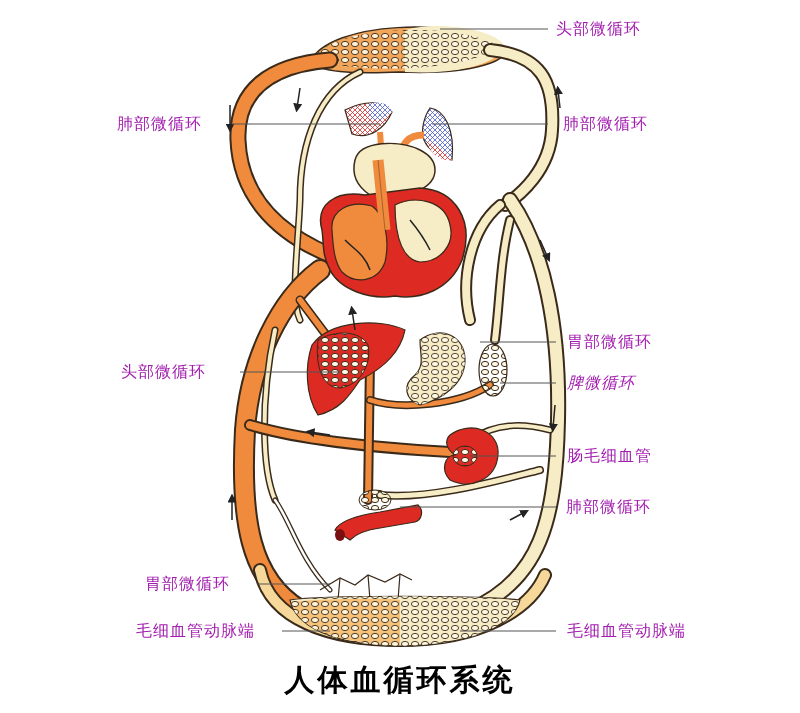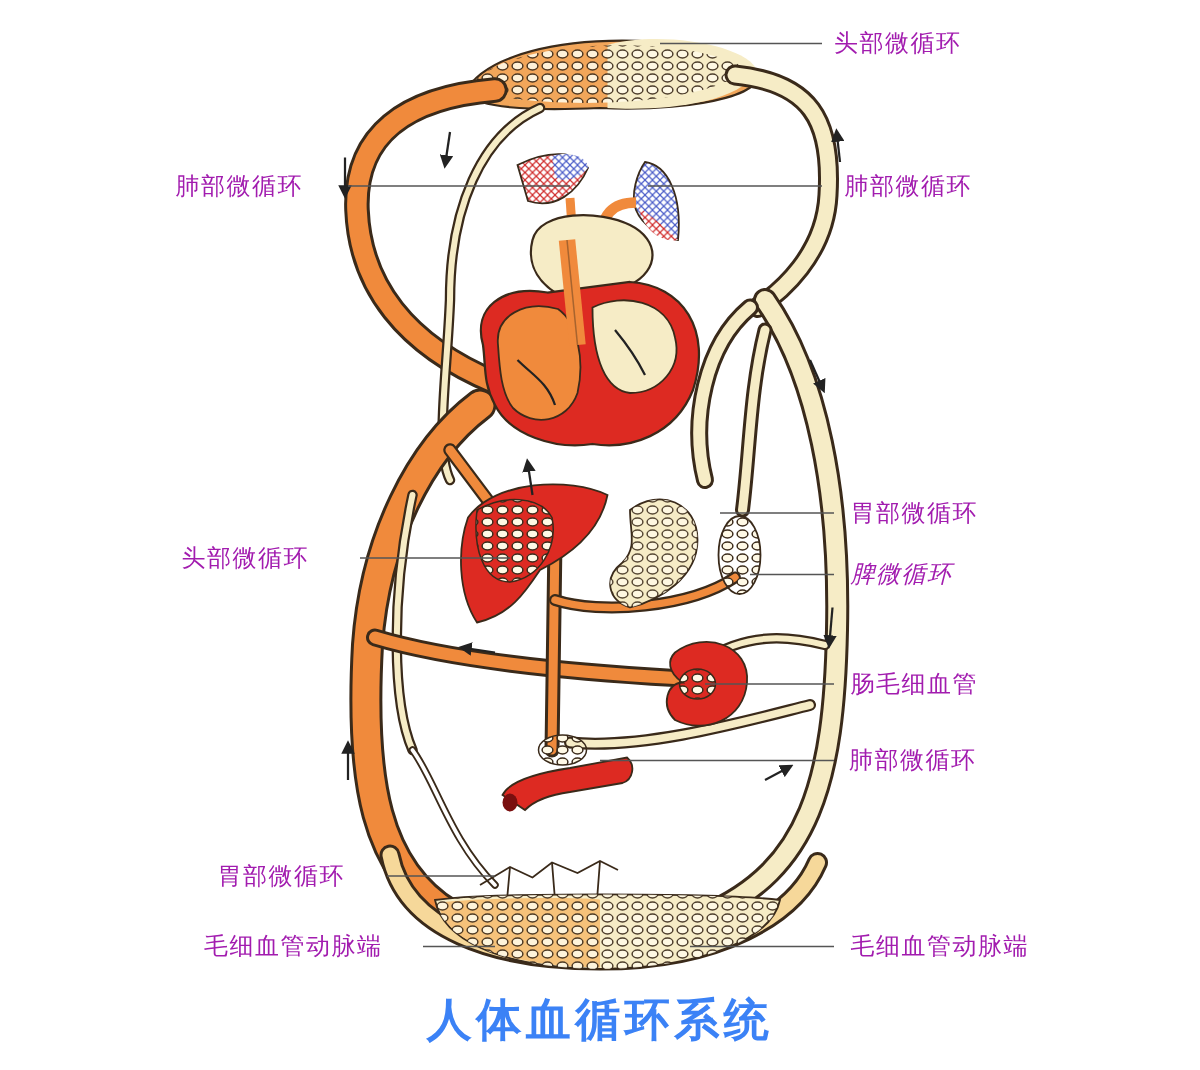--- a/index.html
+++ b/index.html
@@ -1,21 +1,21 @@
 <!DOCTYPE html>
 <html><head>
 <meta charset="utf-8">
 <style>
   html, body { margin:0; padding:0; background:#ffffff; }
   body { width:800px; height:713px; position:relative; overflow:hidden;
          font-family:"DejaVu Sans", "Liberation Sans", sans-serif; }
   #diagram { position:absolute; left:0; top:0; width:800px; height:713px; }
   .label { position:absolute; font-size:16px; color:#a21caf; white-space:nowrap; letter-spacing:1px; line-height:20px; }
   .title { position:absolute; left:0; width:800px; top:660px; text-align:center;
-           font-size:30px; font-weight:bold; color:#3b82f6; letter-spacing:3px; }
+           font-size:30px; font-weight:bold; color:#000000; letter-spacing:3px; }
 </style>
 </head>
 <body>
 
 <svg id="diagram" viewBox="0 0 800 713" xmlns="http://www.w3.org/2000/svg">
   <defs>
     <pattern id="mesh" width="10" height="8" patternUnits="userSpaceOnUse">
       <ellipse cx="5" cy="4" rx="3.6" ry="2.6" fill="#fff9e6" stroke="#3a2a1a" stroke-width="1"></ellipse>
     </pattern>
     <pattern id="meshB" width="5" height="5" patternUnits="userSpaceOnUse">

